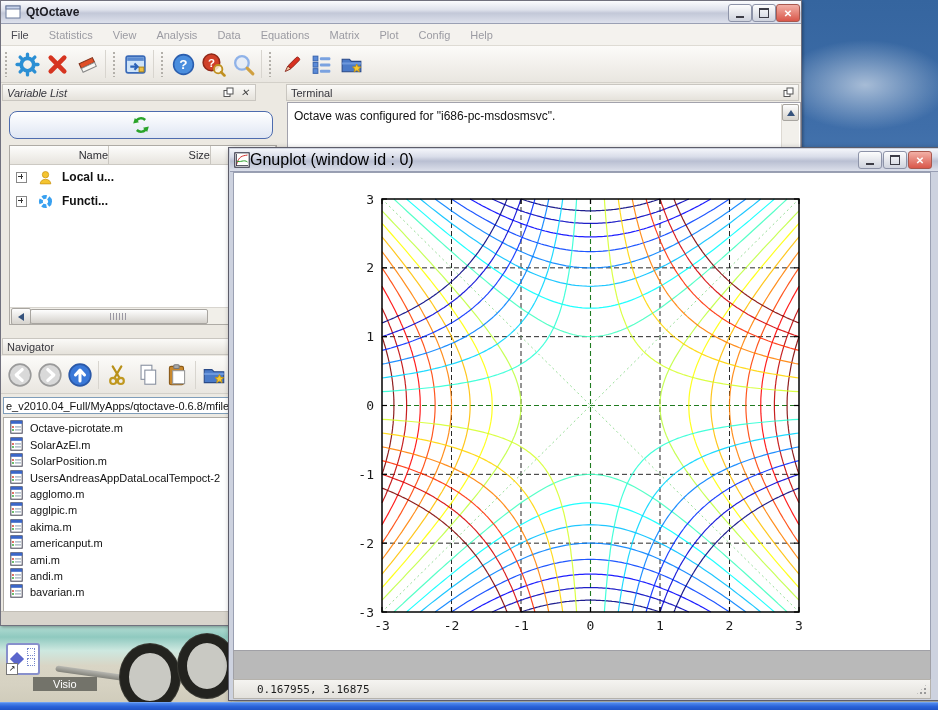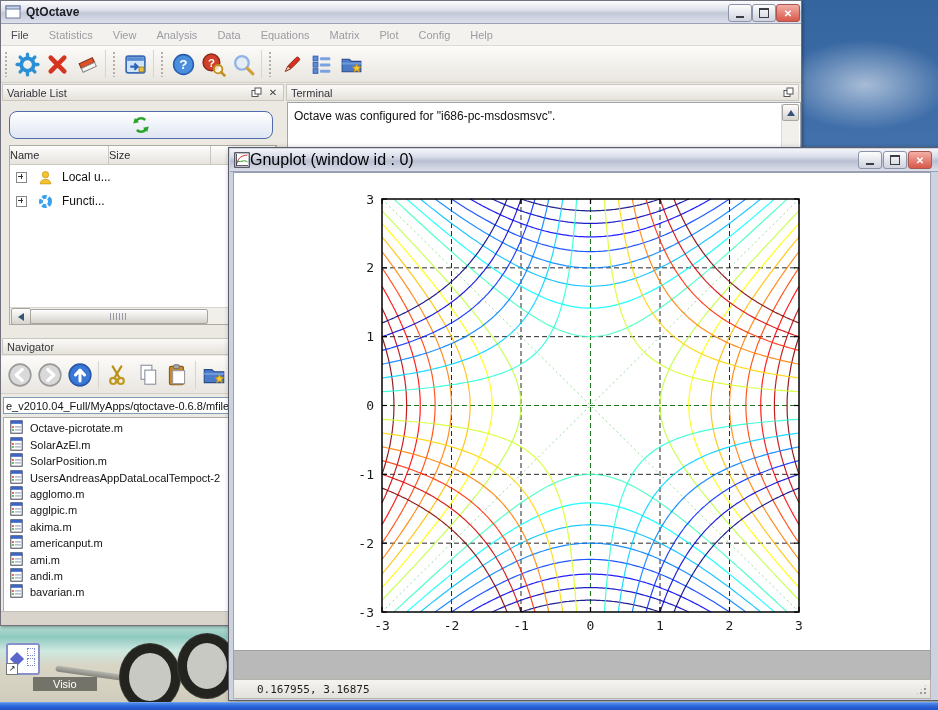--- a/index.html
+++ b/index.html
@@ -42,23 +42,23 @@
   .tool-btn svg{width:25px;height:25px;}
 
   .dock-header{position:absolute;height:17px;background:linear-gradient(180deg,#fbfaf8,#e5e2db);border:1px solid #c9c6c0;font-size:11px;color:#35353c;display:flex;align-items:center;padding-left:4px;box-sizing:border-box;}
   .dock-btns{position:absolute;right:4px;top:2px;display:flex;gap:5px;}
   .dock-btn{width:12px;height:12px;font-size:10px;line-height:12px;text-align:center;color:#444;}
 
   
   #refresh-btn{position:absolute;left:8px;top:110px;width:262px;height:26px;border:1px solid #4e6cae;border-radius:8px;background:linear-gradient(180deg,#ffffff,#dfe6f3);display:flex;align-items:center;justify-content:center;}
   #var-tree{position:absolute;left:8px;top:144px;width:266px;height:178px;background:#fff;border:1px solid #aeaba5;}
   .tree-header{display:flex;height:18px;border-bottom:1px solid #ccc9c3;background:linear-gradient(180deg,#fdfdfc,#e7e4de);}
-  .tree-hcell{font-size:11px;color:#2e2e34;text-align:left;line-height:18px;border-right:1px solid #c9c6c0;}
+  .tree-hcell{font-size:11px;color:#2e2e34;text-align:right;line-height:18px;border-right:1px solid #c9c6c0;}
   .tree-row{display:flex;align-items:center;height:24px;}
-  .tree-row .lbl{font-size:12px;font-weight:normal;color:#111;margin-left:8px;}
+  .tree-row .lbl{font-size:12px;font-weight:bold;color:#111;margin-left:8px;}
   .expander{width:9px;height:9px;background:#fff;border:1px solid #888;margin-left:6px;position:relative;}
   .expander:before,.expander:after{content:"";position:absolute;background:#333;}
   .expander:before{left:1px;top:3.5px;width:5px;height:1px;}
   .expander:after{left:3.5px;top:1px;width:1px;height:5px;}
   .hscroll{position:absolute;left:0;bottom:0;right:0;height:16px;background:#f1efe9;border-top:1px solid #d8d5cf;}
   .scroll-btn{position:absolute;width:18px;height:15px;background:linear-gradient(180deg,#fdfdfd,#d6d3cd);border:1px solid #a8a5a0;border-radius:2px;display:flex;align-items:center;justify-content:center;}
   .tri-left{width:0;height:0;border-style:solid;border-width:4px 6px 4px 0;border-color:transparent #35527c transparent transparent;}
   .tri-up{width:0;height:0;border-style:solid;border-width:0 4px 6px 4px;border-color:transparent transparent #35527c transparent;}
   .scroll-thumb{position:absolute;left:20px;top:1px;width:176px;height:13px;background:linear-gradient(180deg,#fefefe,#d4d1cb);border:1px solid #a8a5a0;border-radius:2px;}
   .thumb-grip{position:absolute;left:50%;top:3px;width:18px;height:7px;margin-left:-9px;background-image:linear-gradient(90deg,#9a97a2 1px,transparent 1px);background-size:3px 100%;}
@@ -225,21 +225,21 @@
         </div>
         <div class="tool-btn">
           <svg viewBox="0 0 24 24">
             <path d="M3 7 h7 l2 2 h9 v10 h-18 z" fill="#4a7ac8" stroke="#2a4a88"></path>
             <path d="M3 10 h18 v2 h-18 z" fill="#6d98dc"></path>
             <path d="M17 11.5 l1.2 2.6 2.8 0.3 -2.1 1.9 0.6 2.8 -2.5 -1.5 -2.5 1.5 0.6 -2.8 -2.1 -1.9 2.8 -0.3 z" fill="#f8c830" stroke="#c09010" stroke-width="0.8"></path>
           </svg>
         </div>
       </div>
 
-    <div class="dock-header" style="left:1px;top:83px;width:282px;">
+    <div class="dock-header" style="left:1px;top:83px;width:254px;font-style:italic;">
       <span>Variable List</span>
       <span class="dock-btns">
         <span class="dock-btn">
           <svg width="11" height="11" viewBox="0 0 11 11">
               <rect x="1" y="3.5" width="6" height="6" fill="#fff" stroke="#555"></rect>
               <rect x="4" y="1" width="6" height="6" fill="#fff" stroke="#555"></rect>
             </svg>
         </span>
         <span class="dock-btn">✕</span>
       </span>

